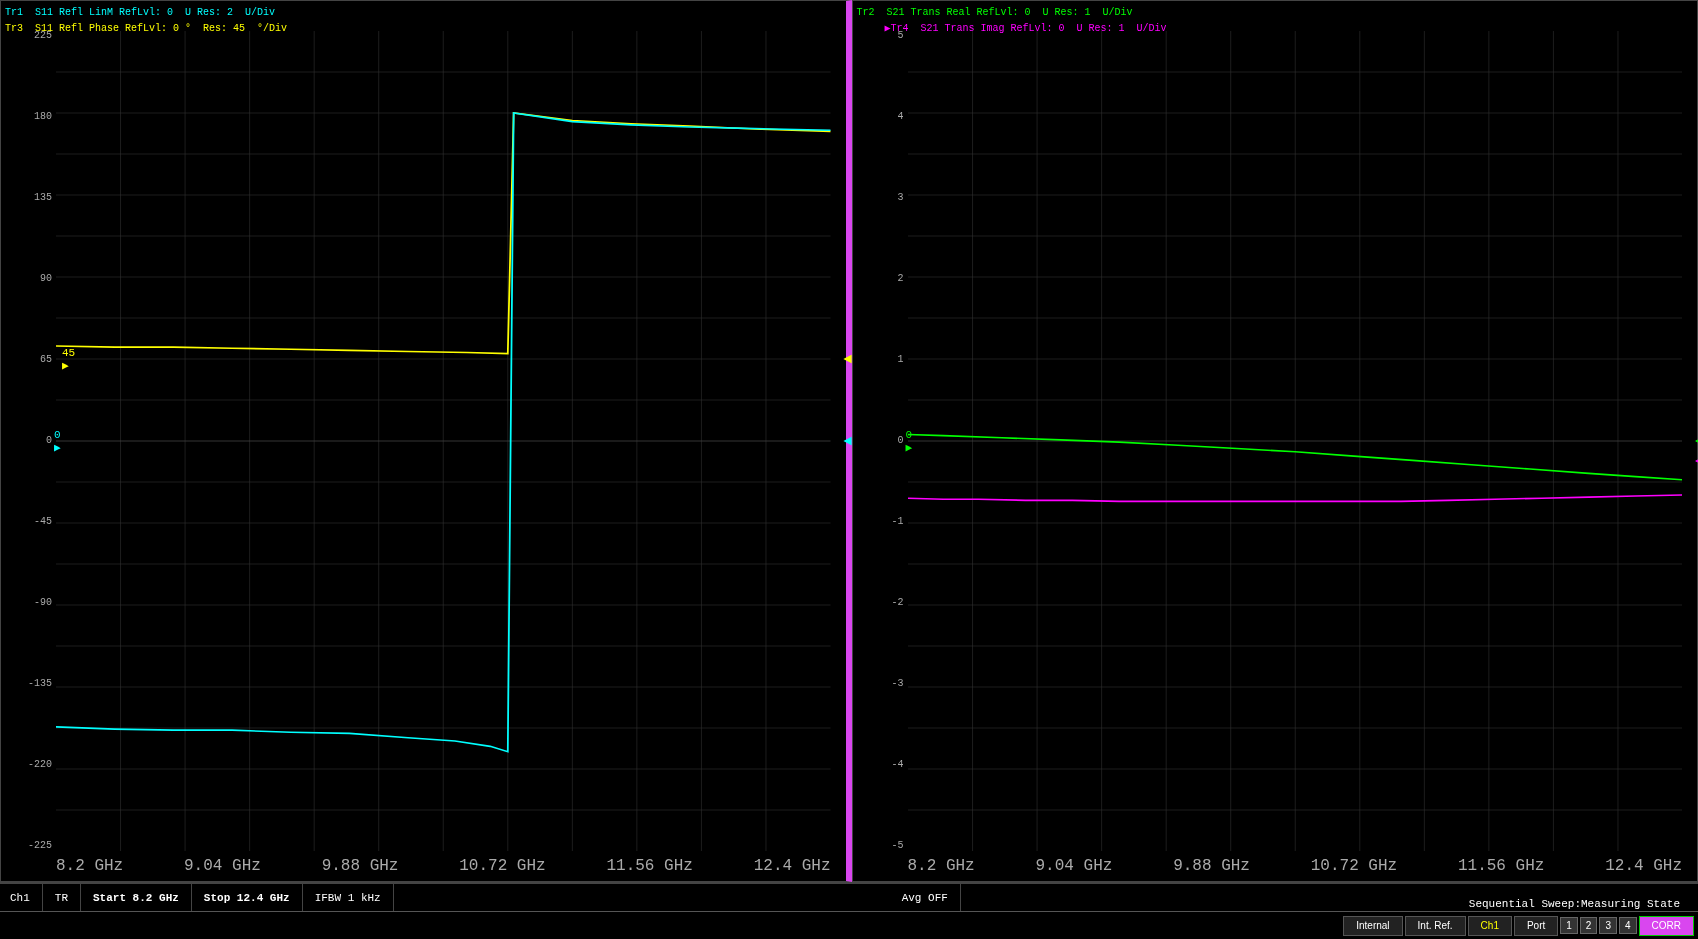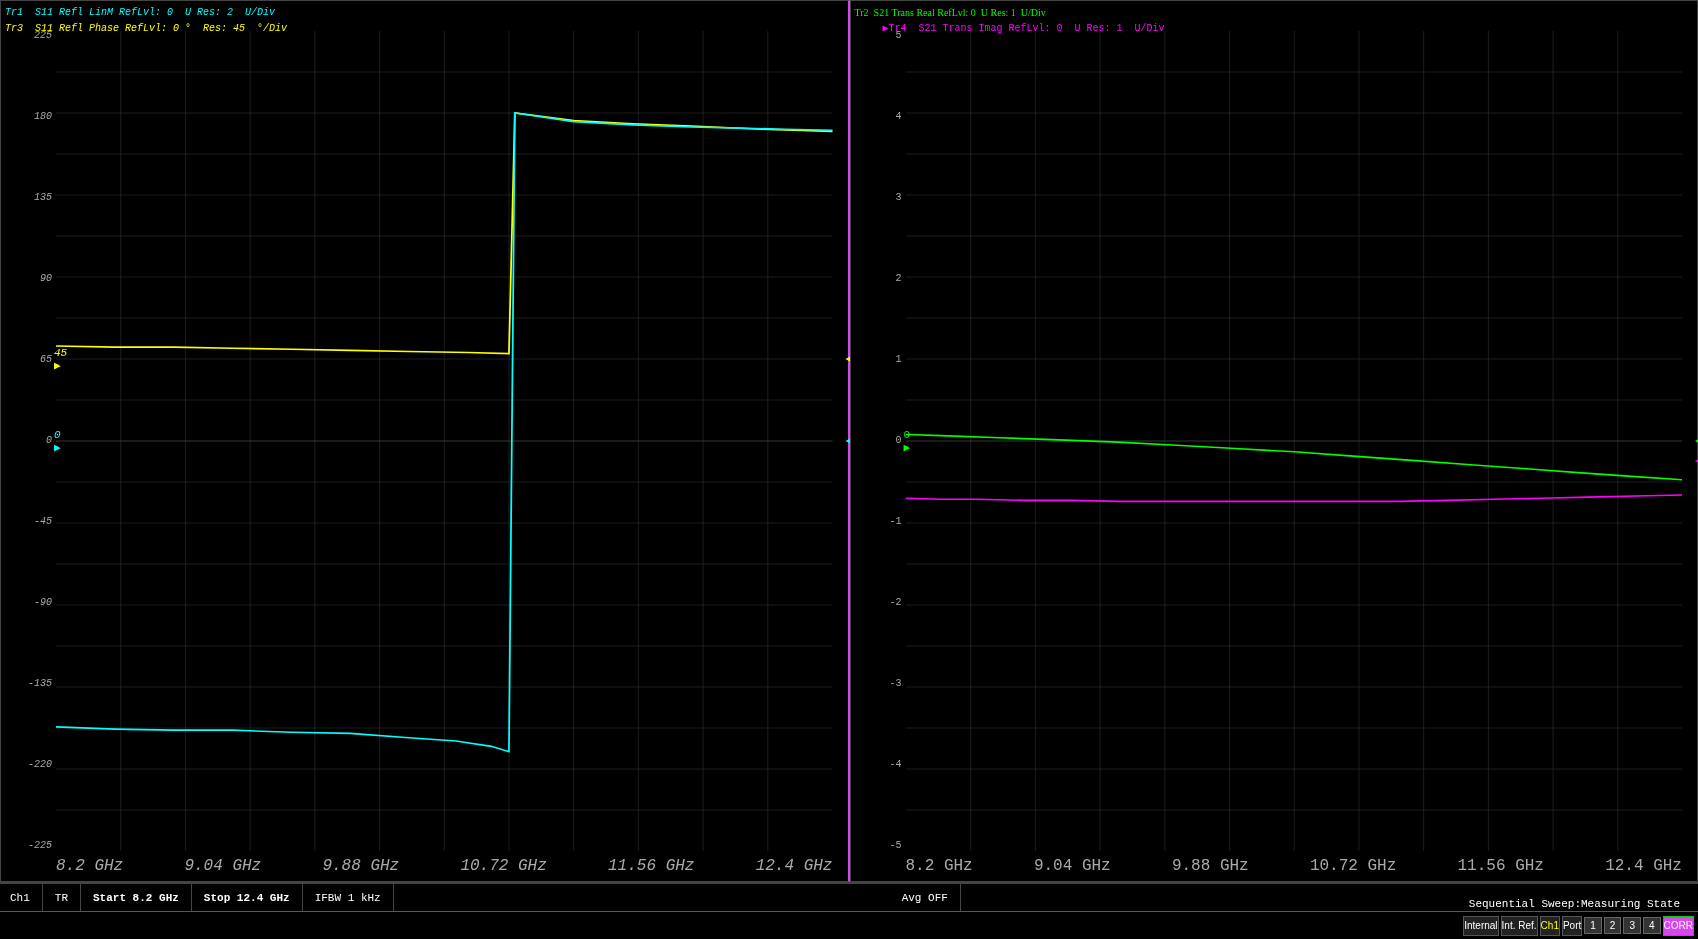--- a/index.html
+++ b/index.html
@@ -28,39 +28,38 @@
     }
 
     .plot-panel {
       flex: 1;
       position: relative;
       border: 1px solid #444;
       background: #000;
     }
 
     #plot-left {
-      border-right: 2px solid #d946ef;
-      font-style: italic;
+      border-right: 6px solid #d946ef;
     }
 
     .plot-header {
       position: absolute;
       top: 4px;
       left: 4px;
       line-height: 16px;
       z-index: 10;
     }
 
     .trace-label {
       display: block;
       font-size: 10px;
     }
 
     .trace-tr1 { color: #00ffff; }
-    .trace-tr2 { color: #00ff00; font-family: Liberation Serif, serif; }
+    .trace-tr2 { color: #00ff00; }
     .trace-tr3 { color: #ffff00; }
     .trace-tr4-active { color: #ff00ff; padding-left: 28px; }
 
     
     .chart-area {
       position: absolute;
       top: 30px;
       left: 55px;
       right: 15px;
       bottom: 30px;
@@ -146,21 +145,21 @@
       justify-content: flex-end;
       padding: 0 4px;
       gap: 2px;
     }
 
     .btn-small {
       background: #222;
       border: 1px solid #555;
       color: #fff;
       font-size: 10px;
-      padding: 2px 0;
+      padding: 2px 12px;
       cursor: pointer;
       height: 20px;
       white-space: nowrap;
     }
 
     .btn-green {
       background: #d946ef;
       border: 1px solid #00cc00;
       color: #fff;
     }
@@ -293,21 +292,21 @@
               540,89
               580,90
               620,91
               660,92
             "></polyline>
         </svg>
       </div>
 
       <div style="position:absolute; left:53px; top:0; bottom:30px; pointer-events:none;">
 
-        <div style="position:absolute; top:calc(30px + 304/760 * (100% - 30px)); transform:translateY(-50%); color:#ffff00; font-size:11px;">45 ▶</div>
+        <div style="position:absolute; top:calc(30px + 304/760 * (100% - 30px)); transform:translateY(-50%); color:#ffff00; font-size:11px;margin-left:8px;">45 ▶</div>
 
         <div style="position:absolute; top:calc(30px + 380/760 * (100% - 30px)); transform:translateY(-50%); color:#00ffff; font-size:11px;">0 ▶</div>
       </div>
 
       <div style="position:absolute; right:2px; top:0; bottom:30px; pointer-events:none;">
         <div style="position:absolute; top:calc(30px + 304/760 * (100% - 30px)); transform:translateY(-50%); color:#ffff00; font-size:14px;">◄</div>
         <div style="position:absolute; top:calc(30px + 380/760 * (100% - 30px)); transform:translateY(-50%); color:#00ffff; font-size:14px;">◄</div>
       </div>
 
       <div class="x-axis">

